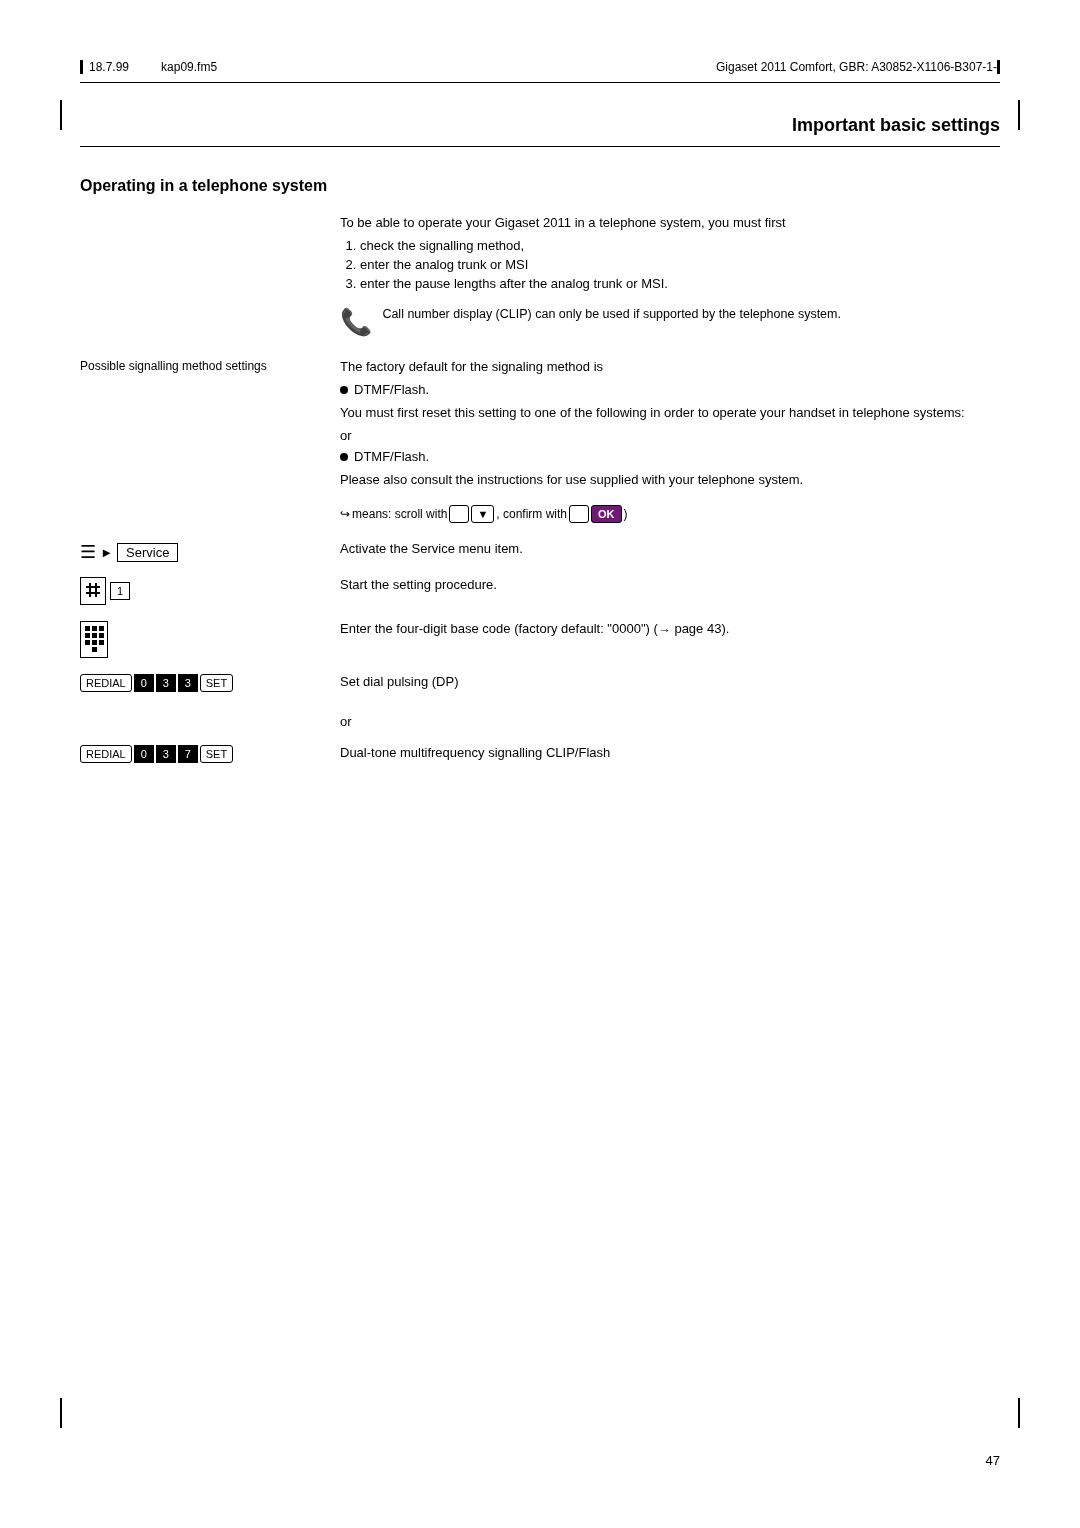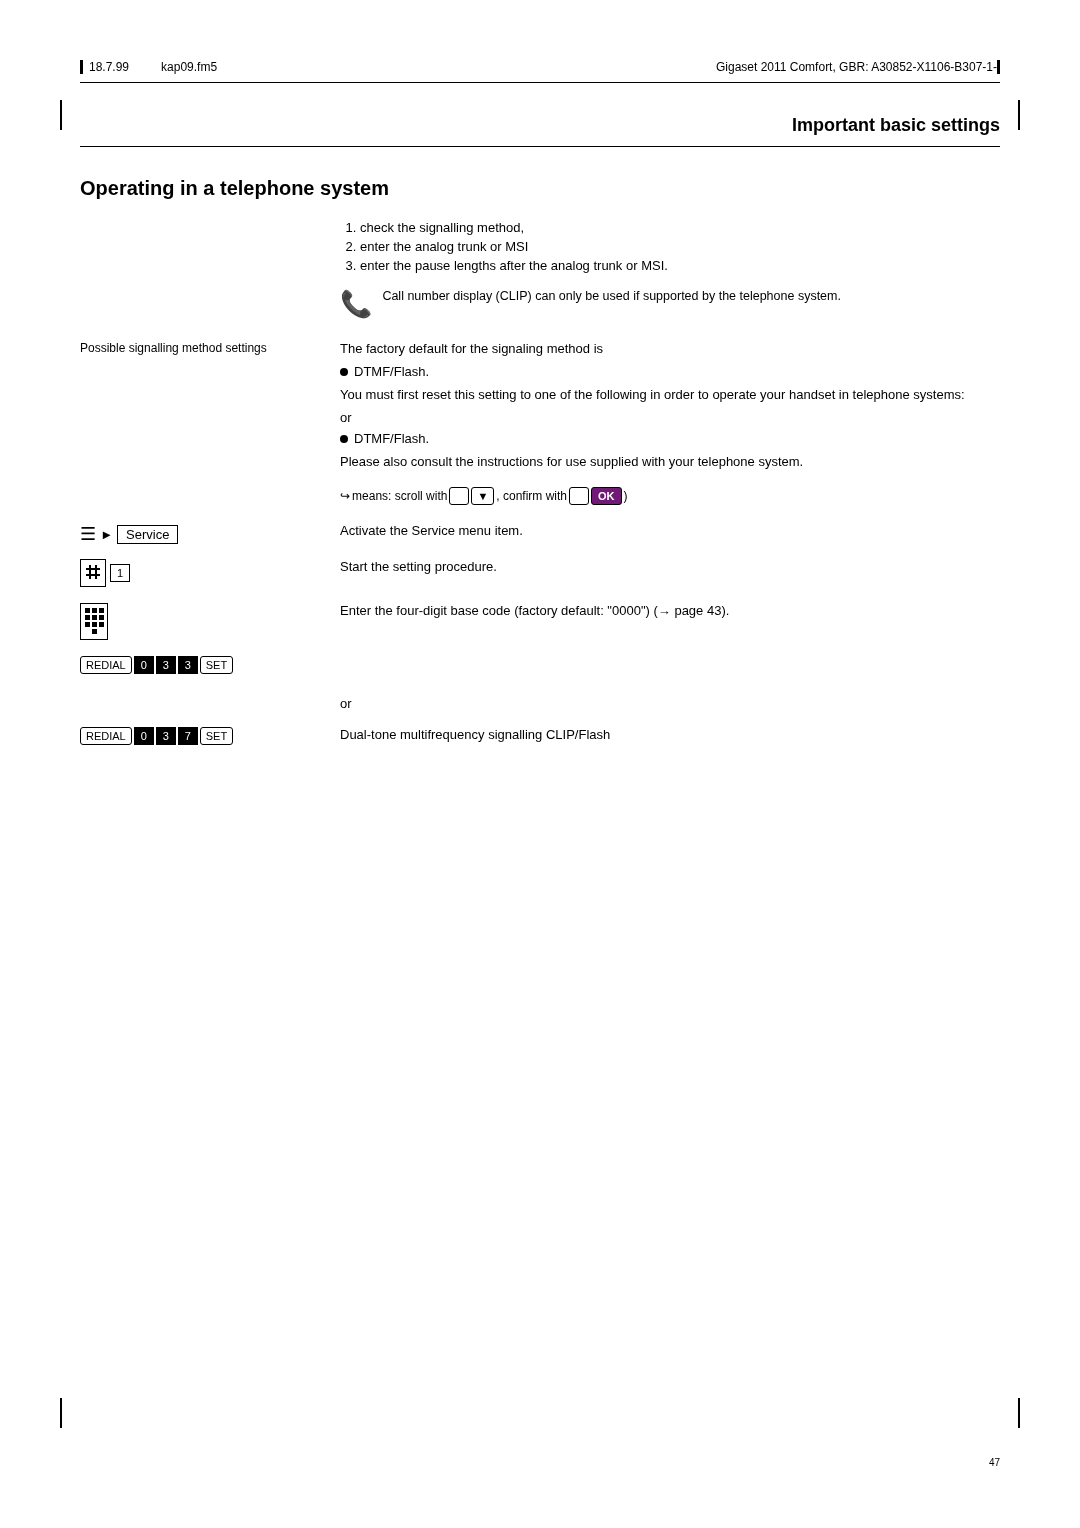--- a/index.html
+++ b/index.html
@@ -39,21 +39,21 @@
       font-size: 18px;
       font-weight: bold;
       margin-bottom: 30px;
       border-bottom: 1px solid #000;
       padding-bottom: 10px;
       margin-top: 32px;
     }
 
     
     .section-title {
-      font-size: 20px;
+      font-size: 16px;
       font-weight: bold;
       margin-bottom: 20px;
     }
 
     
     .two-col {
       display: flex;
       gap: 0;
       margin-bottom: 10px;
     }
@@ -166,21 +166,21 @@
     .or-text {
       margin: 6px 0;
       font-size: 13px;
     }
 
     
     .page-number {
       position: absolute;
       bottom: 60px;
       right: 80px;
-      font-size: 10px;
+      font-size: 13px;
     }
 
     
     .v-bar-left {
       position: absolute;
       left: 60px;
       top: 100px;
       width: 2px;
       height: 30px;
       background: #000;
@@ -244,20 +244,21 @@
     </div>
   </div>
 
   <div class="page-title">Important basic settings</div>
 
   <div class="section-title">Operating in a telephone system</div>
 
   <div class="two-col">
     <div class="left-col"></div>
     <div class="right-col">
+      <p>To be able to operate your Gigaset 2011 in a telephone system, you must first</p>
       <ol class="numbered-list">
         <li>check the signalling method,</li>
         <li>enter the analog trunk or MSI</li>
         <li>enter the pause lengths after the analog trunk or MSI.</li>
       </ol>
 
       <div class="note-box">
         <div class="note-icon">
           
           <span style="font-size:26px; line-height:1;">📞</span>
@@ -369,20 +370,23 @@
   <div class="two-col">
     <div class="left-col">
       <div class="dial-row">
         <span class="kbd kbd-rounded">REDIAL</span>
         <span class="kbd" style="background:#000;color:#fff;">0</span>
         <span class="kbd" style="background:#000;color:#fff;">3</span>
         <span class="kbd" style="background:#000;color:#fff;">3</span>
         <span class="kbd kbd-rounded">SET</span>
       </div>
     </div>
+    <div class="right-col">
+      <p>Set dial pulsing (DP)</p>
+    </div>
   </div>
 
   <div class="two-col">
     <div class="left-col"></div>
     <div class="right-col">
       <div class="or-text">or</div>
     </div>
   </div>
 
   <div class="two-col">

